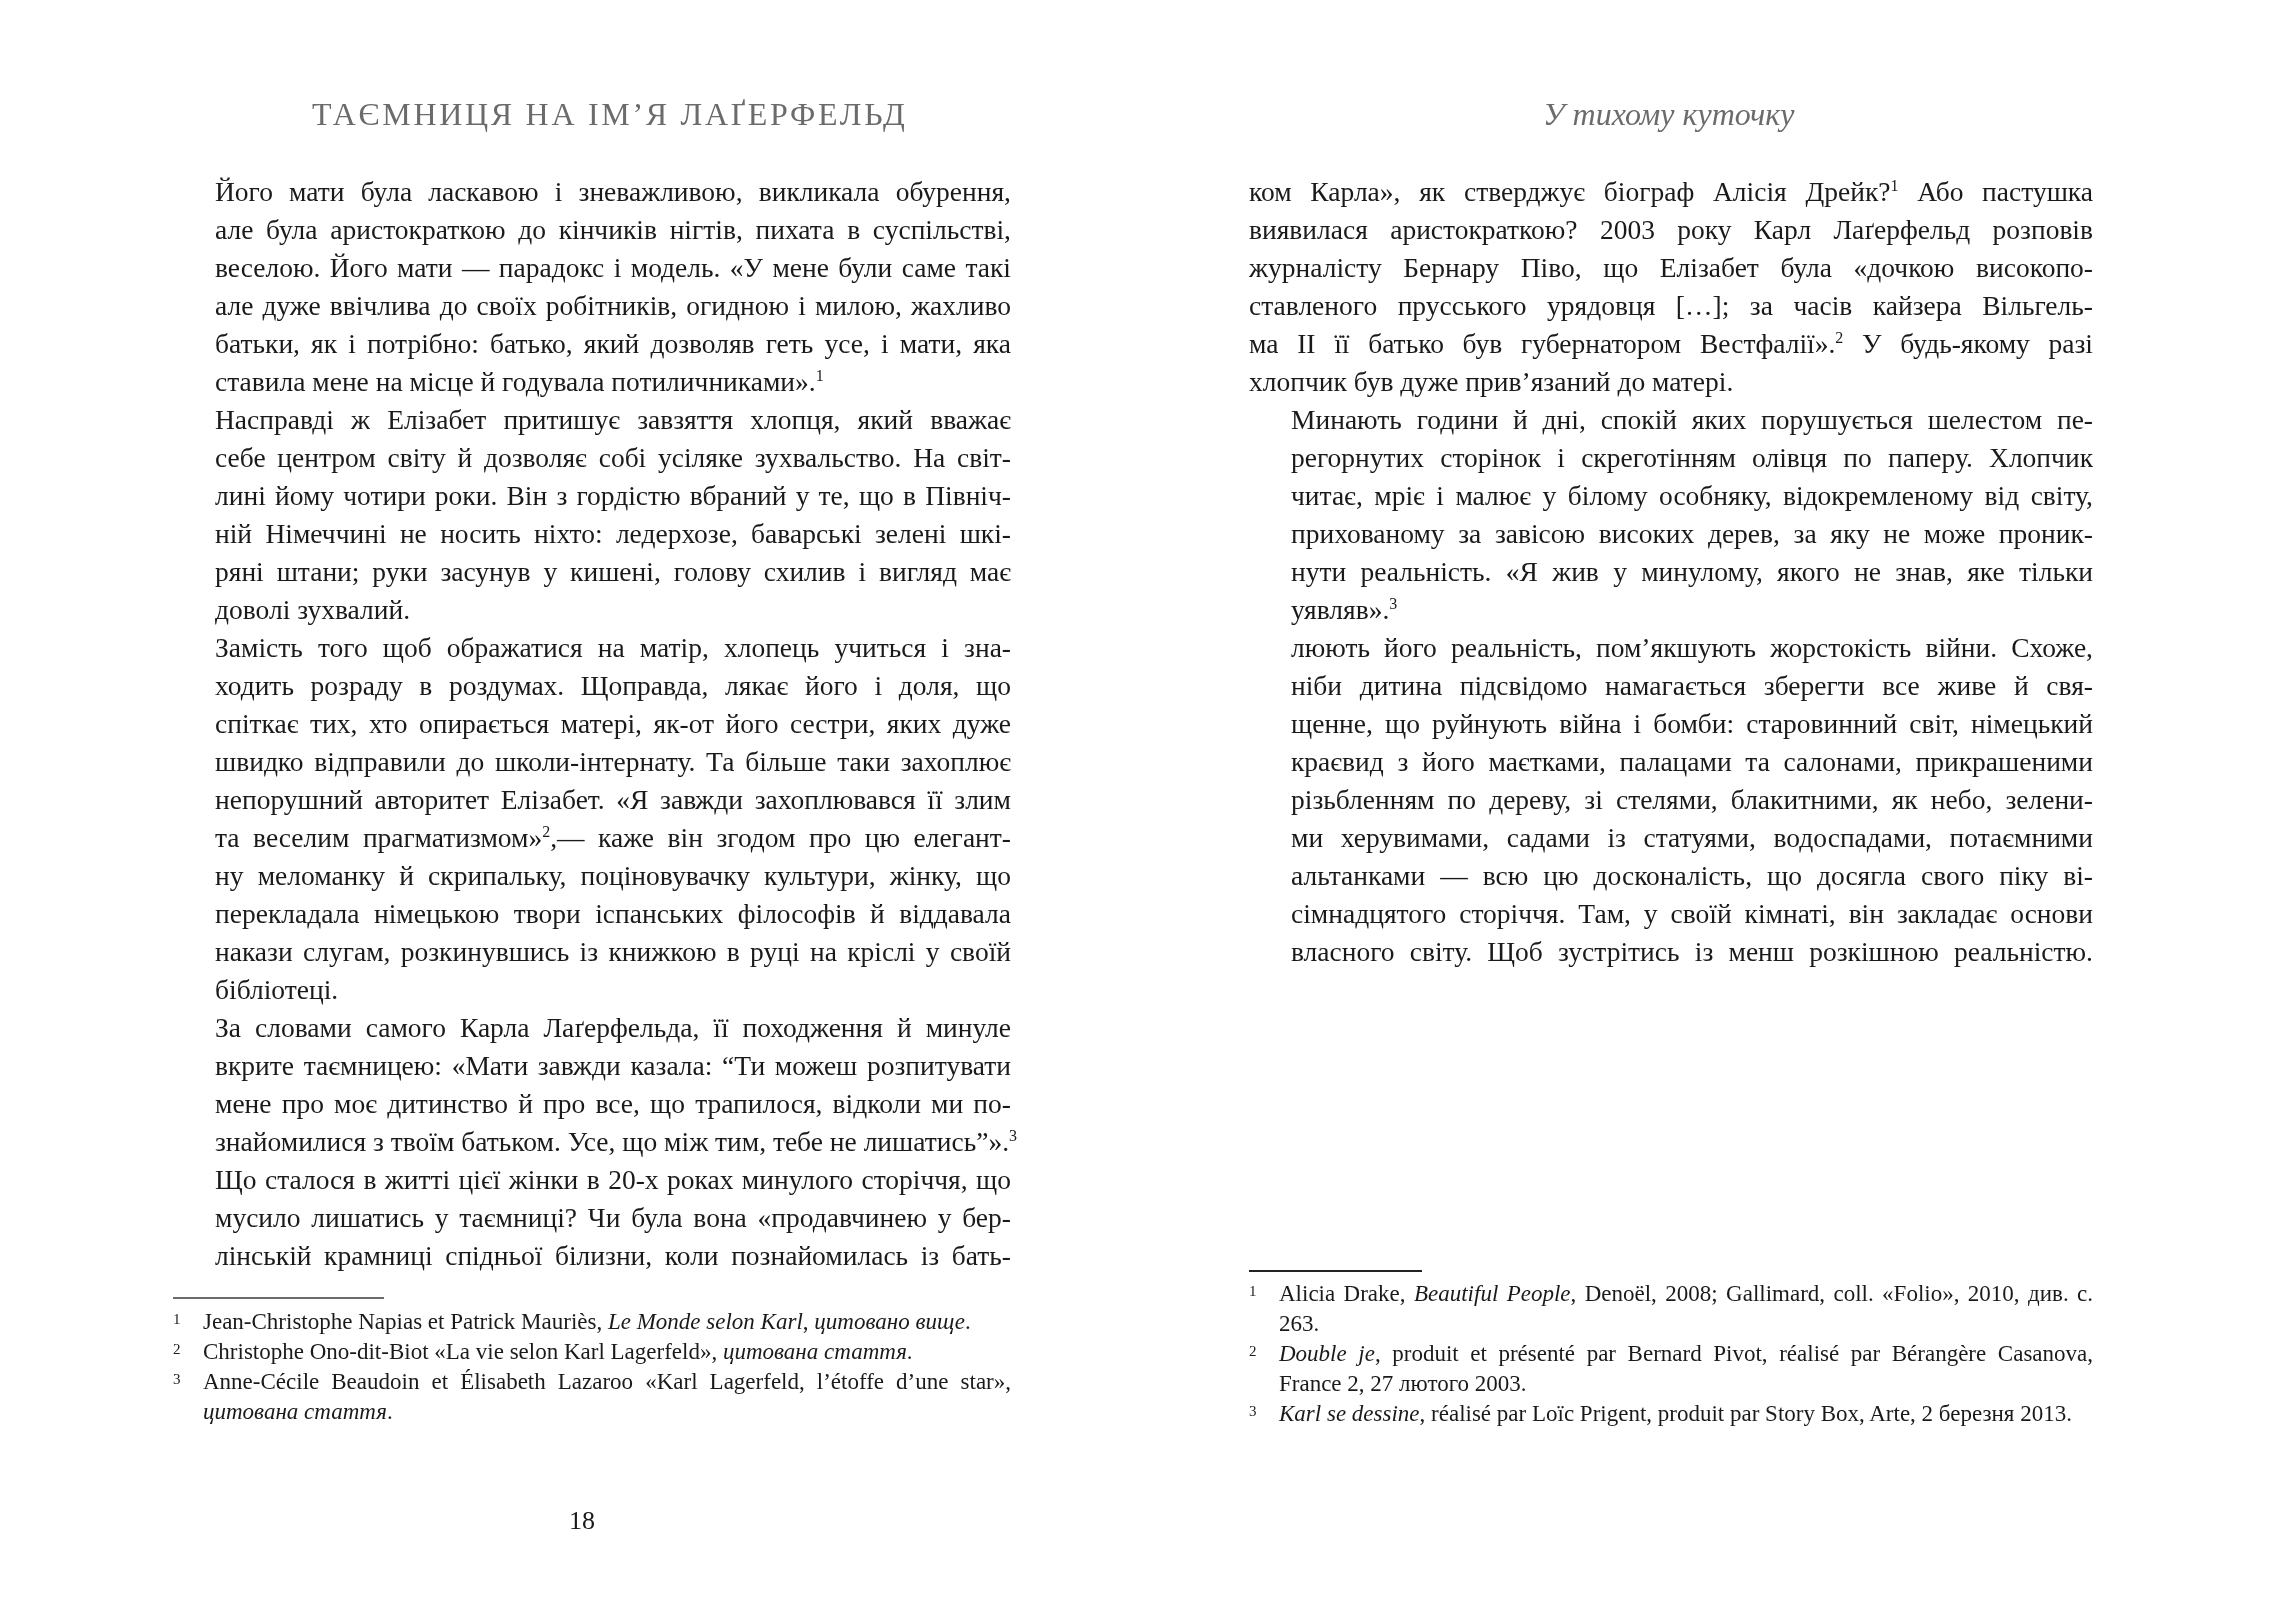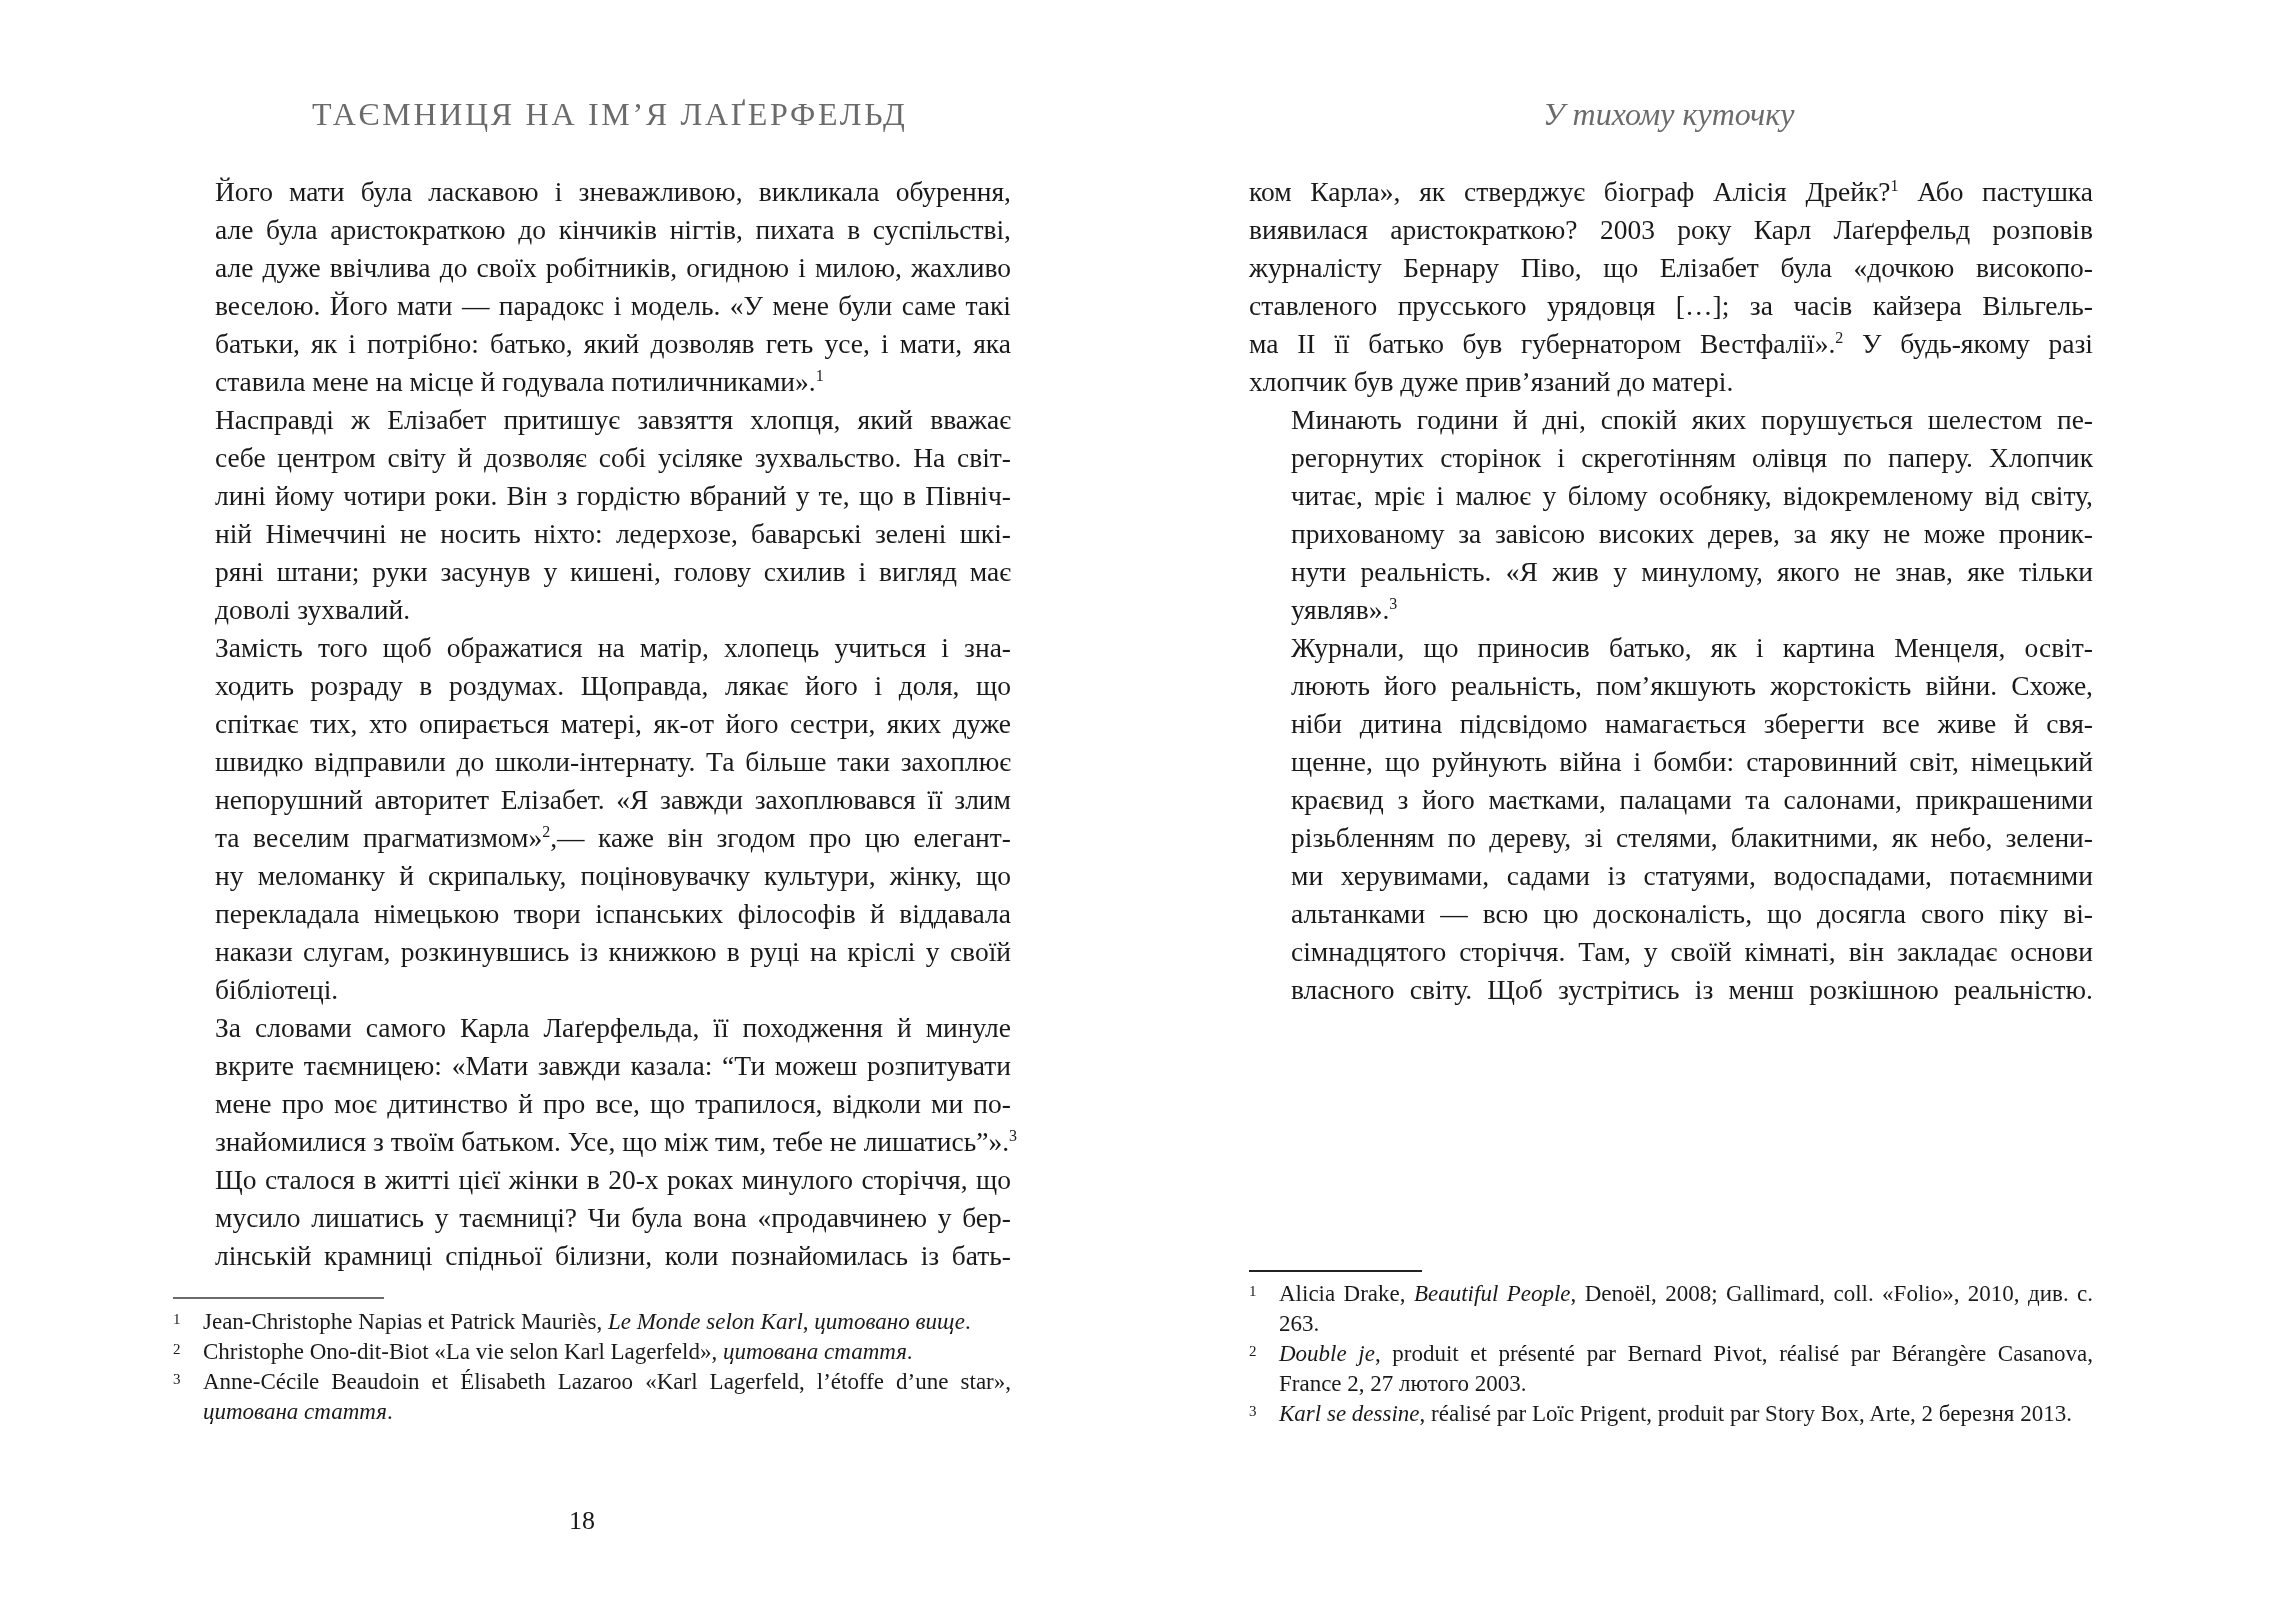--- a/index.html
+++ b/index.html
@@ -39,22 +39,22 @@
 </head>
 <body>
 
 <div class="page page-left">
   <div class="running-head">ТАЄМНИЦЯ НА ІМ’Я ЛАҐЕРФЕЛЬД</div>
 
   <div class="body-text">
     <p class="para">
       <span class="line">Його мати була ласкавою і зневажливою, викликала обурення,</span>
       <span class="line">але була аристократкою до кінчиків нігтів, пихата в суспільстві,</span>
+      <span class="line">веселою. Його мати — парадокс і модель. «У мене були саме такі</span>
       <span class="line">але дуже ввічлива до своїх робітників, огидною і милою, жахливо</span>
-      <span class="line">веселою. Його мати — парадокс і модель. «У мене були саме такі</span>
       <span class="line">батьки, як і потрібно: батько, який дозволяв геть усе, і мати, яка</span>
       <span class="line last"><span>ставила мене на місце й годувала потиличниками».</span><sup>1</sup></span>
     </p>
     <p class="para">
       <span class="line">Насправді ж Елізабет притишує завзяття хлопця, який вважає</span>
       <span class="line">себе центром світу й дозволяє собі усіляке зухвальство. На світ-</span>
       <span class="line">лині йому чотири роки. Він з гордістю вбраний у те, що в Північ-</span>
       <span class="line">ній Німеччині не носить ніхто: ледерхозе, баварські зелені шкі-</span>
       <span class="line">ряні штани; руки засунув у кишені, голову схилив і вигляд має</span>
       <span class="line last">доволі зухвалий.</span>
@@ -112,21 +112,20 @@
     </p>
     <p class="para">
       <span class="line">Минають години й дні, спокій яких порушується шелестом пе-</span>
       <span class="line">регорнутих сторінок і скреготінням олівця по паперу. Хлопчик</span>
       <span class="line">читає, мріє і малює у білому особняку, відокремленому від світу,</span>
       <span class="line">прихованому за завісою високих дерев, за яку не може проник-</span>
       <span class="line">нути реальність. «Я жив у минулому, якого не знав, яке тільки</span>
       <span class="line last"><span>уявляв».</span><sup>3</sup></span>
     </p>
     <p class="para">
-      <span class="line">Журнали, що приносив батько, як і картина Менцеля, освіт-</span>
       <span class="line">люють його реальність, пом’якшують жорстокість війни. Схоже,</span>
       <span class="line">ніби дитина підсвідомо намагається зберегти все живе й свя-</span>
       <span class="line">щенне, що руйнують війна і бомби: старовинний світ, німецький</span>
       <span class="line">краєвид з його маєтками, палацами та салонами, прикрашеними</span>
       <span class="line">різьбленням по дереву, зі стелями, блакитними, як небо, зелени-</span>
       <span class="line">ми херувимами, садами із статуями, водоспадами, потаємними</span>
       <span class="line">альтанками — всю цю досконалість, що досягла свого піку ві-</span>
       <span class="line">сімнадцятого сторіччя. Там, у своїй кімнаті, він закладає основи</span>
       <span class="line">власного світу. Щоб зустрітись із менш розкішною реальністю.</span>
     </p>

